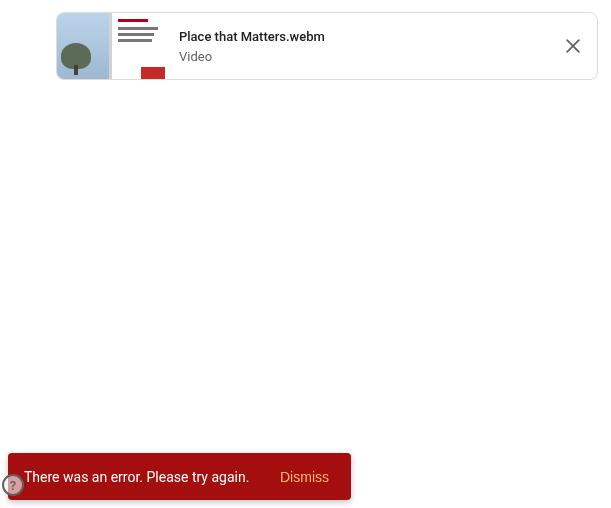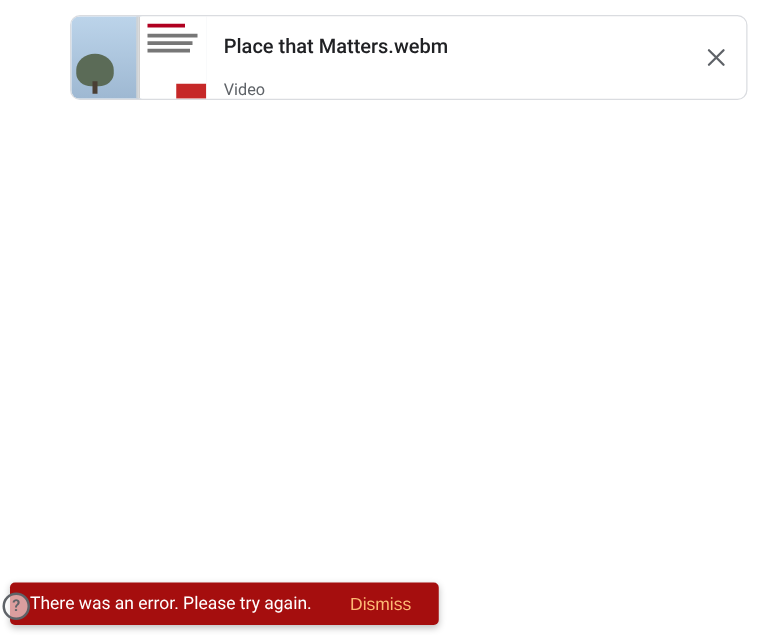--- a/index.html
+++ b/index.html
@@ -42,47 +42,46 @@
 
   .file-meta {
     flex: 1;
     padding: 14px 12px 0 14px;
     display: flex;
     flex-direction: column;
     justify-content: flex-start;
     gap: 2px;
   }
   .file-title {
-    font-size: 16px;
+    font-size: 13px;
     color: #202124;
     font-weight: 500;
     line-height: 20px;
   }
   .file-type {
     font-size: 13px;
     color: #5f6368;
     line-height: 16px;
-    margin-top: 16px;
   }
   .close-btn {
     width: 48px;
     display: flex;
     align-items: center;
     justify-content: center;
     cursor: pointer;
     color: #5f6368;
   }
   .close-btn svg { width: 20px; height: 20px; }
 
   .toast {
     position: absolute;
     left: 8px;
     bottom: 8px;
     width: 343px;
-    height: 34px;
+    height: 47px;
     background: #a50e0e;
     color: #fff;
     border-radius: 4px;
     display: flex;
     align-items: center;
     justify-content: space-between;
     padding: 0 18px 0 16px;
     box-shadow: 0 2px 6px rgba(0,0,0,0.25);
   }
   .toast-msg { font-size: 14px; }

